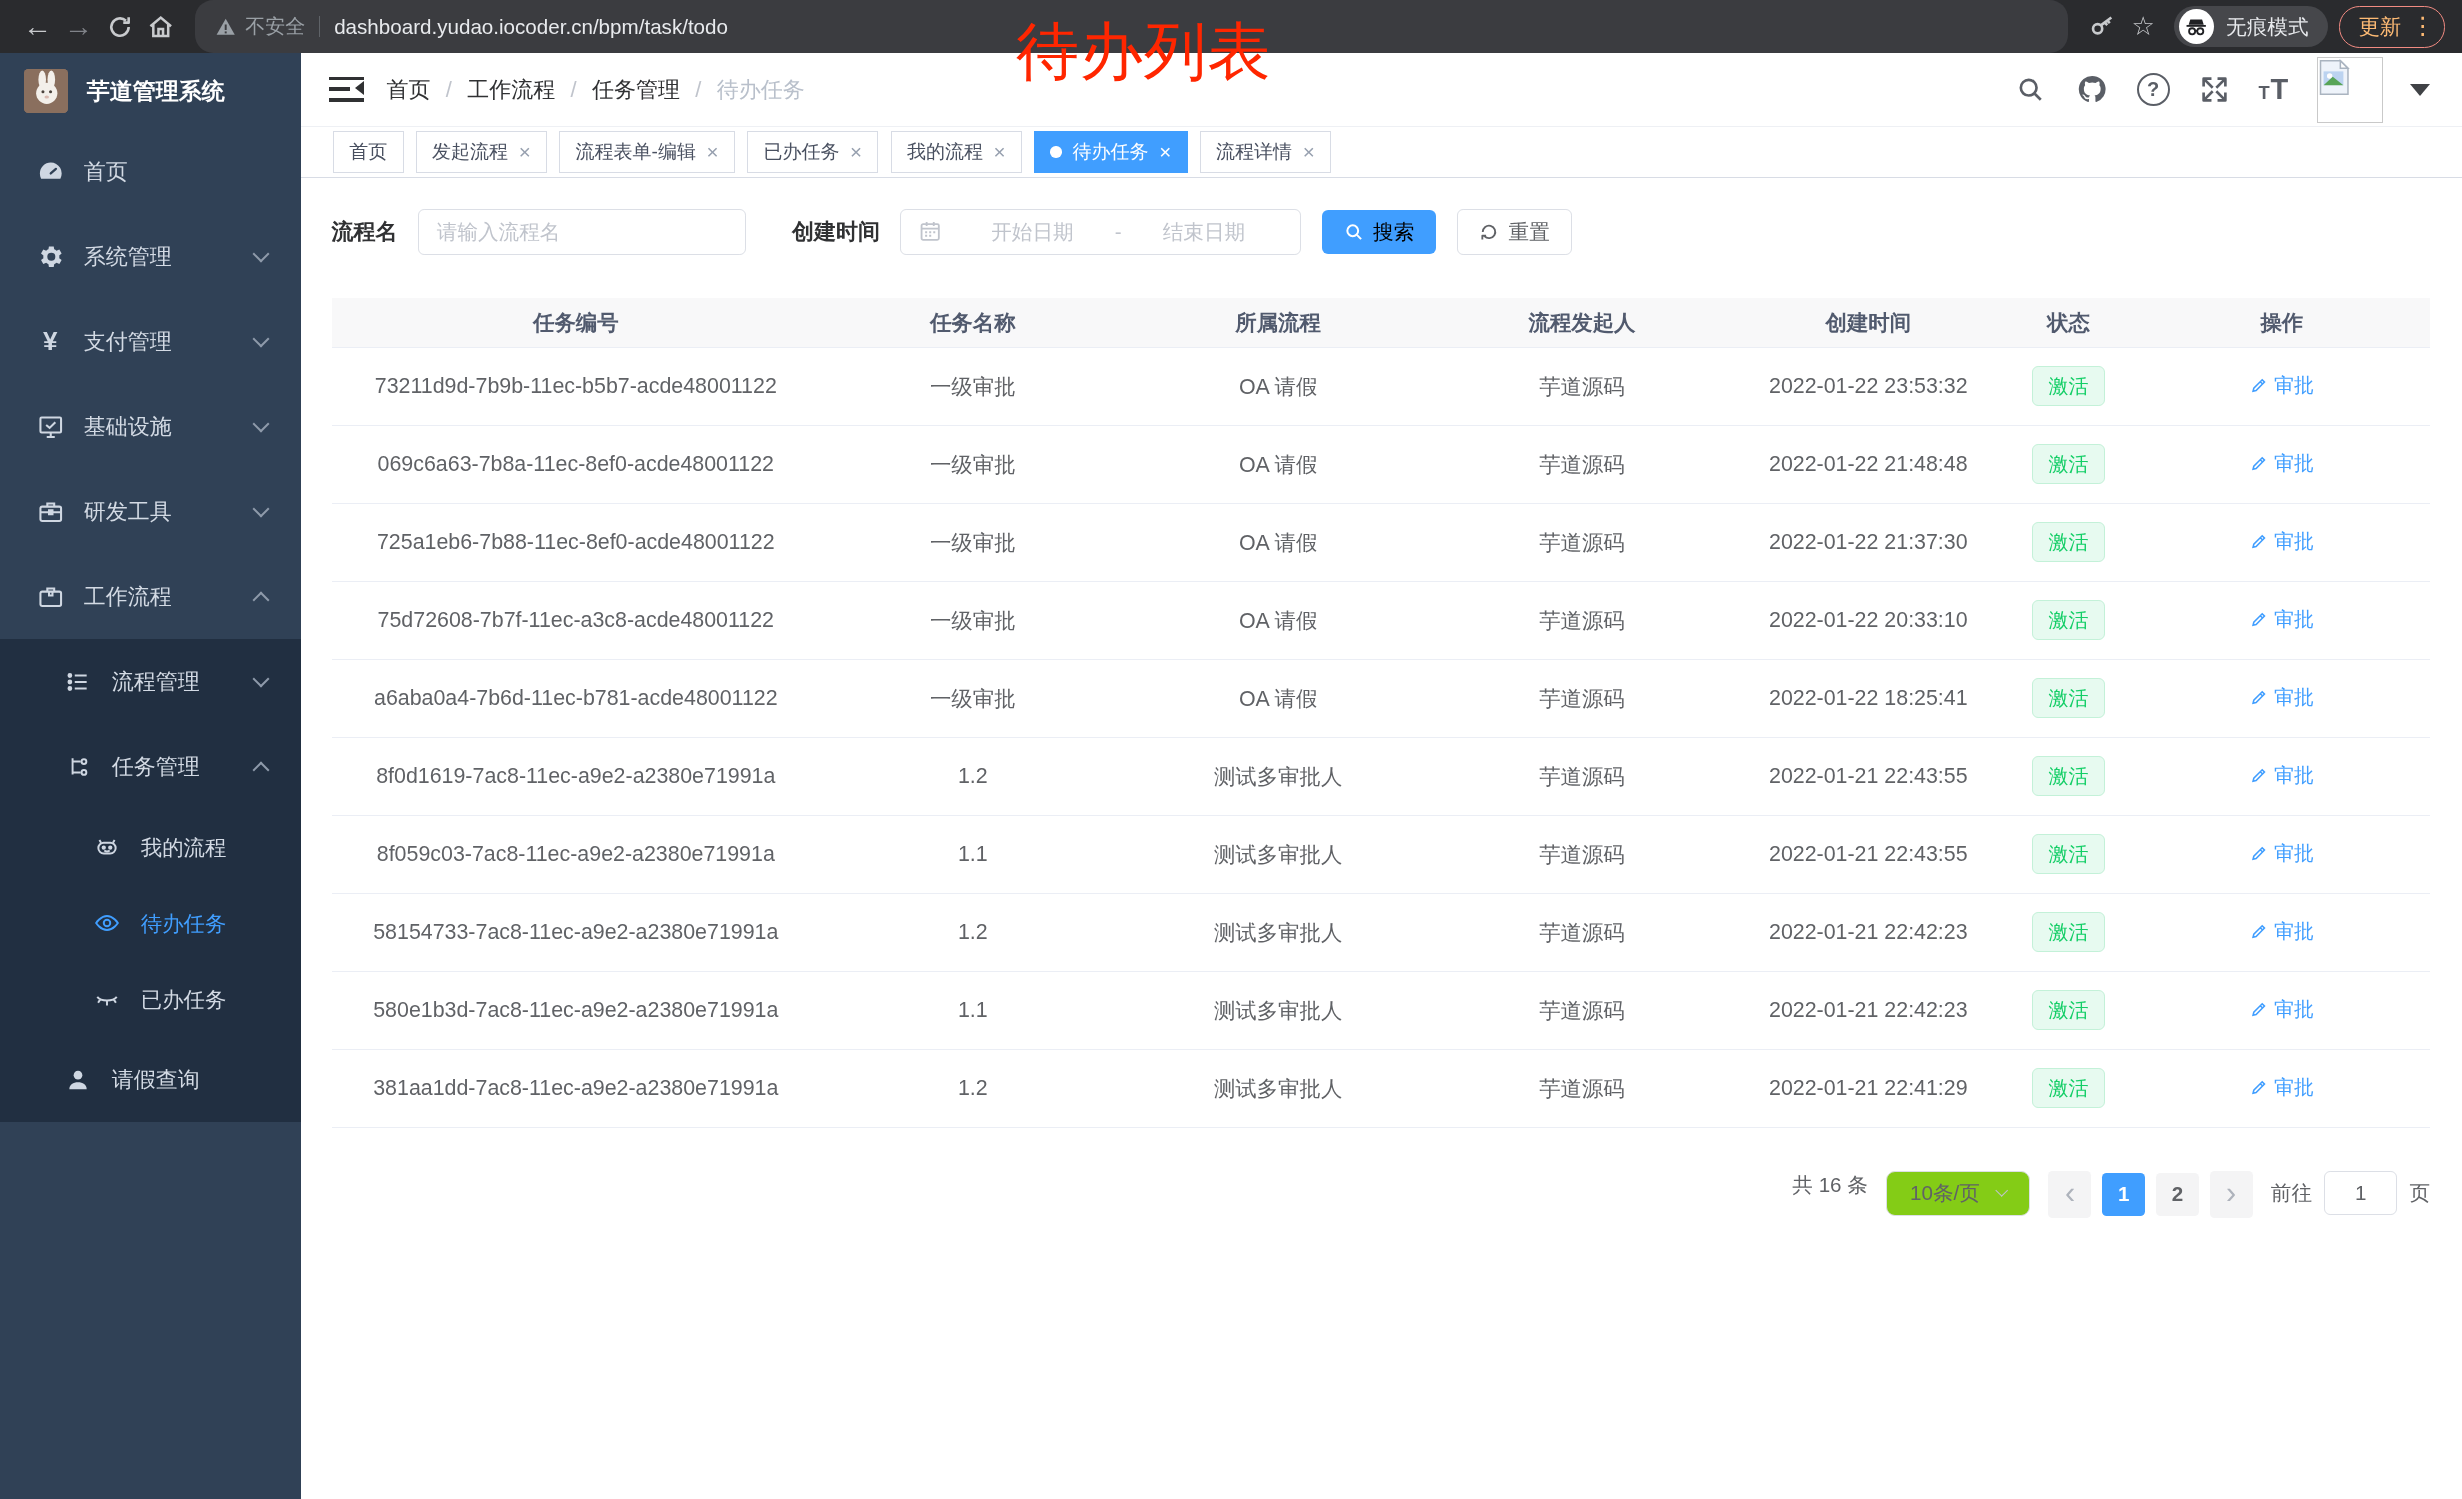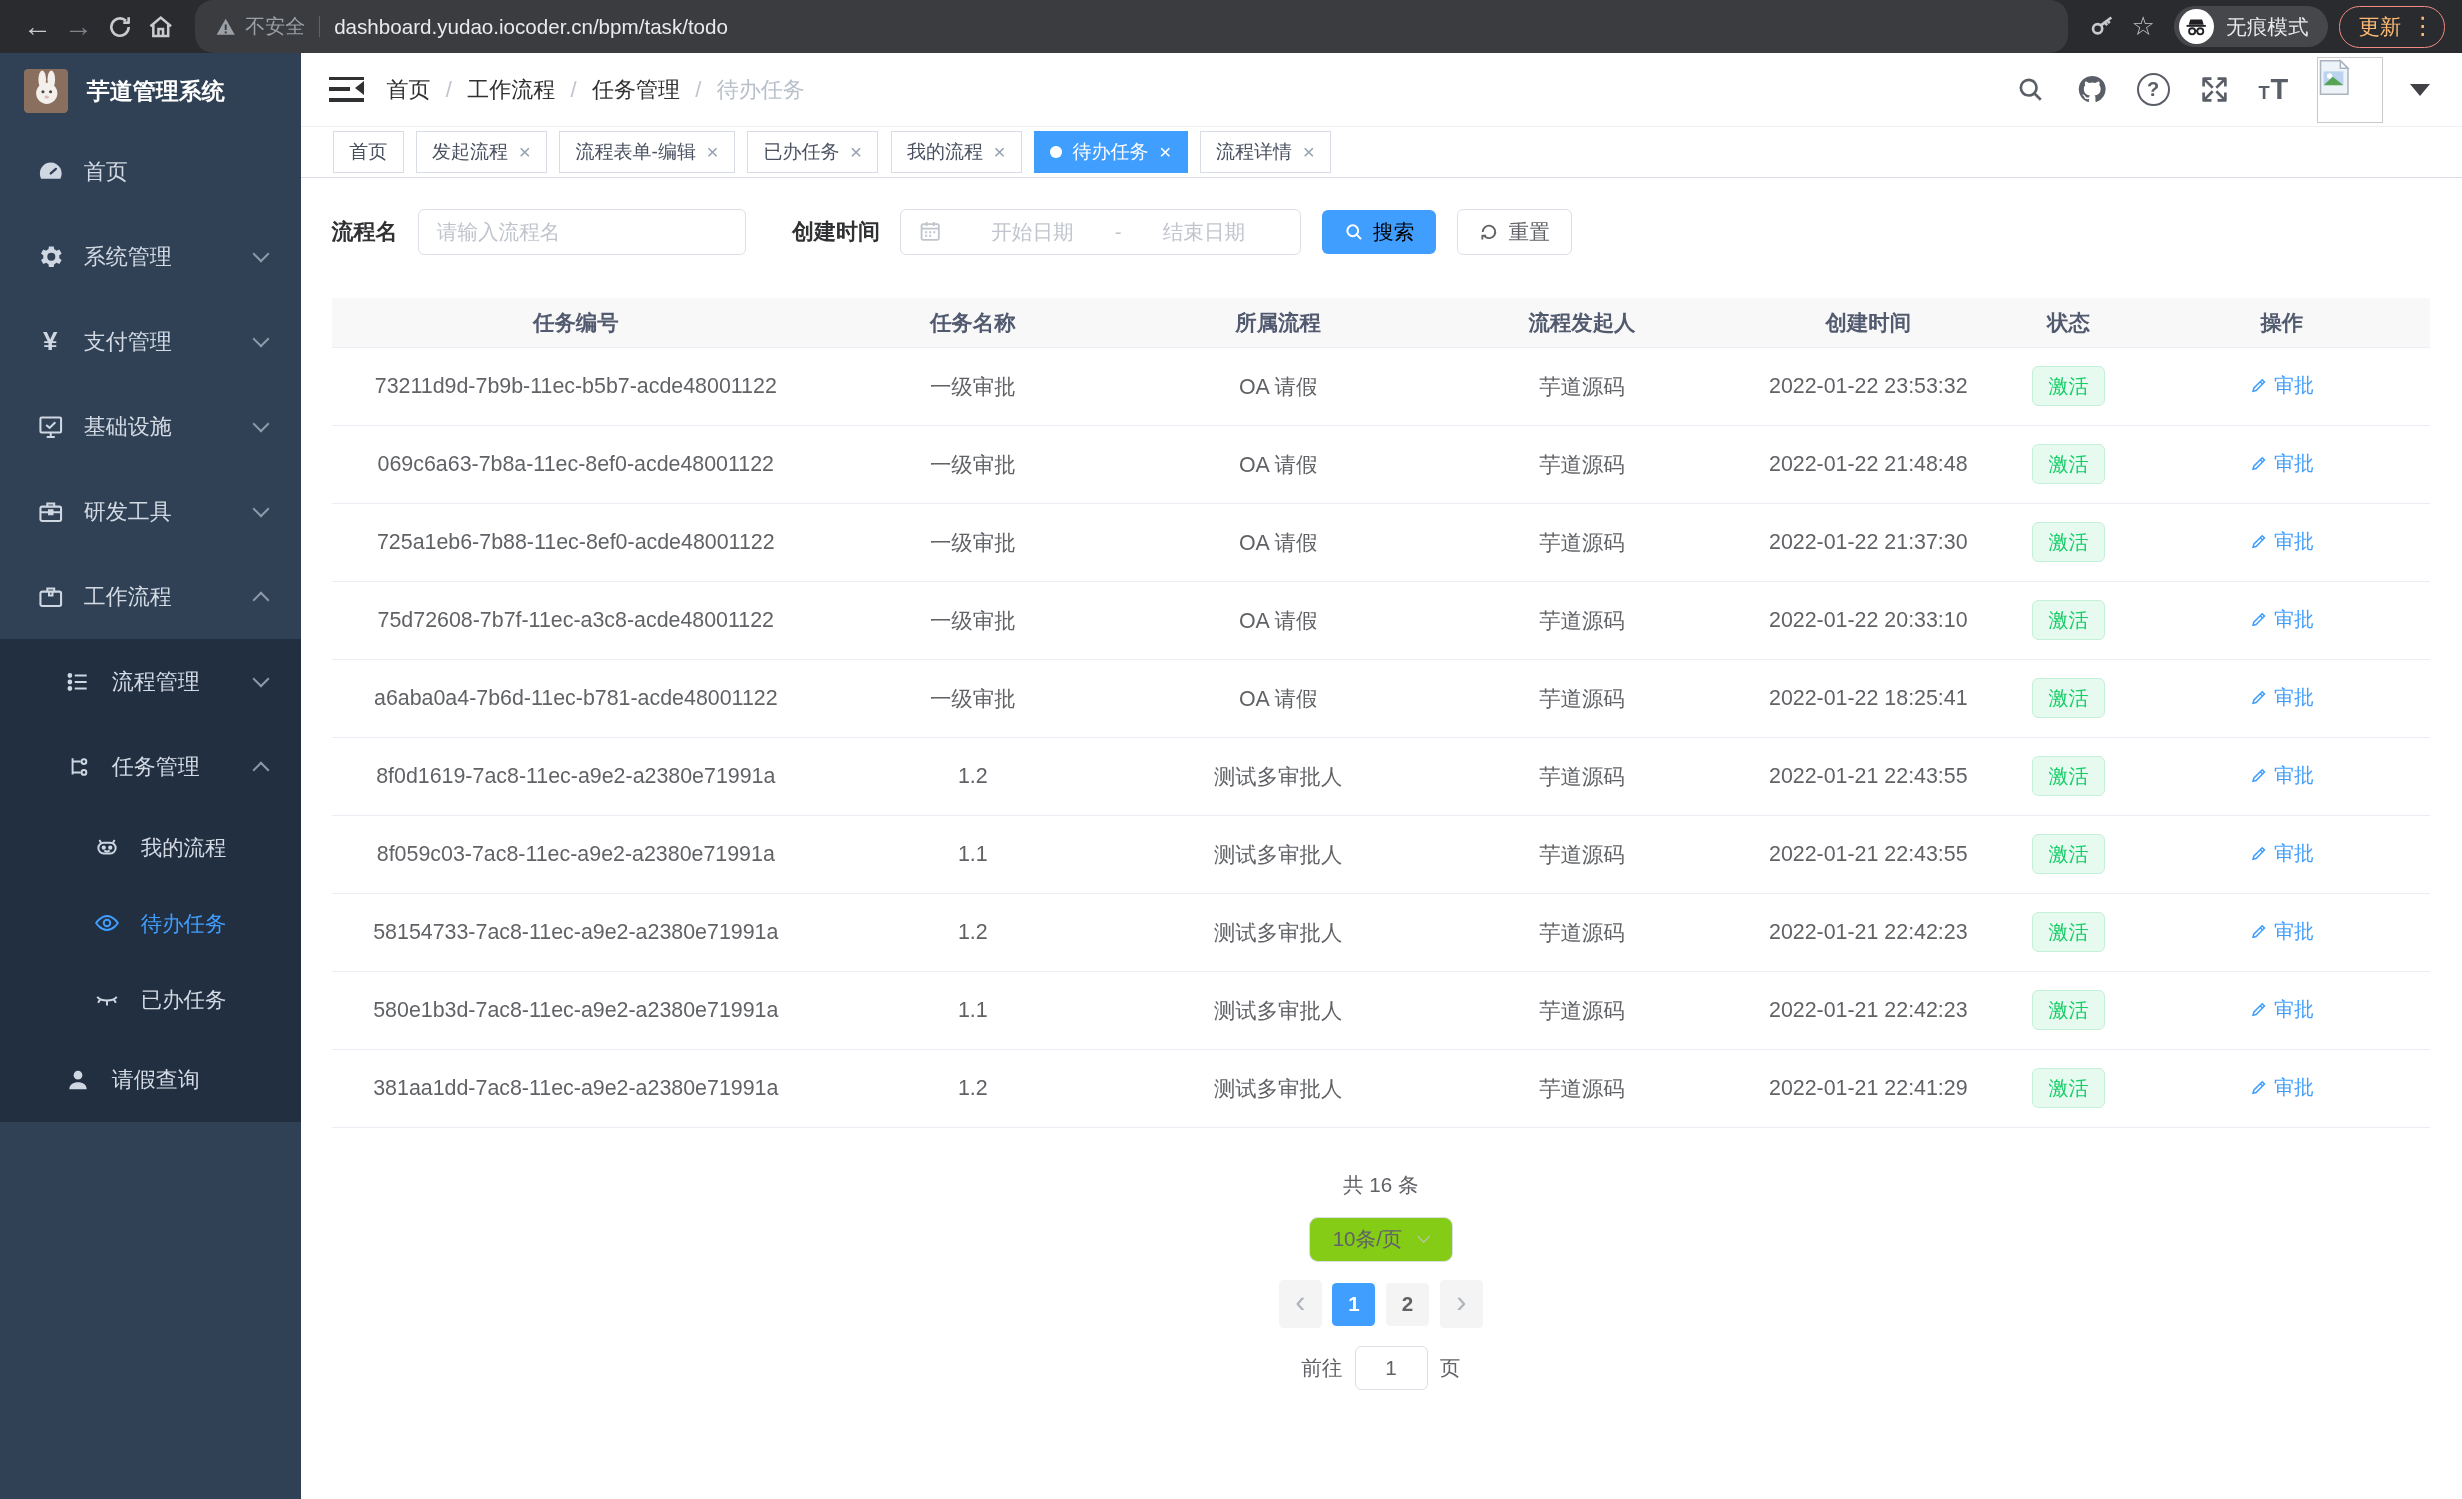--- a/index.html
+++ b/index.html
@@ -108,22 +108,22 @@
   .grid th{height:47px;background:#f8f8f9;font-size:21.4px;color:#515a6e;font-weight:bold;text-align:center;}
   .grid td{height:75px;text-align:center;font-size:21.4px;color:#606266;border-top:0.8px solid #ebeef5;
     overflow:hidden;white-space:nowrap;}
   .grid tr:last-child td{border-bottom:0.8px solid #ebeef5;}
   .badge{display:inline-block;background:#e7faf0;border:0.8px solid #c3f1d8;color:#13ce66;
     border-radius:6.1px;padding:6.9px 15.3px;font-size:20px;line-height:1.2;}
   .action-link{color:#409eff;font-size:20px;display:inline-flex;align-items:center;gap:6.1px;
     cursor:pointer;text-decoration:none;}
 
   
-  .pagination{display:flex;align-items:center;justify-content:flex-end;margin-top:43px;
-    font-size:20.6px;color:#606266;gap:18.3px;flex-direction:column;}
+  .pagination{display:flex;align-items:flex-start;justify-content:flex-end;margin-top:43px;
+    font-size:20.6px;color:#606266;gap:18.3px;}
   .page-size{width:142px;height:43px;border:0.8px solid #dcdfe6;border-radius:9px;display:flex;
     align-items:center;justify-content:center;gap:17px;color:#606266;background:#84cc16;}
   .ps-chev{width:8.4px;height:8.4px;border-right:1.5px solid #c0c4cc;border-bottom:1.5px solid #c0c4cc;
     transform:rotate(45deg);margin-top:-4.6px;}
   .pager{display:flex;align-items:center;gap:10.7px;}
   .pg-btn{min-width:43px;height:43px;background:#f4f4f5;border-radius:4.6px;display:flex;
     align-items:center;justify-content:center;font-weight:bold;font-size:20.6px;color:#606266;cursor:pointer;}
   .pg-btn.arrow{color:#aeb3bc;font-size:30.5px;font-weight:normal;padding-bottom:4.6px;}
   .pg-btn.current{background:#409eff;color:#fff;}
   .goto{display:flex;align-items:center;gap:12.2px;}
@@ -180,20 +180,21 @@
         </svg>
       </span>
       <span>无痕模式</span>
     </div>
     <div class="update-pill">
       <span>更新</span>
       <span class="dots">⋮</span>
     </div>
   </div>
 
+  <div class="annotation">待办列表</div>
 
   <div class="app">
 
     <aside class="sidebar">
       <div class="logo">
         <span class="logo-avatar">
           <svg width="44" height="44" viewBox="0 0 58 58">
             <rect width="58" height="58" fill="#8a6f5e"></rect>
             <ellipse cx="24" cy="14" rx="5" ry="12" fill="#f3efea"></ellipse>
             <ellipse cx="36" cy="14" rx="5" ry="12" fill="#f3efea"></ellipse>

